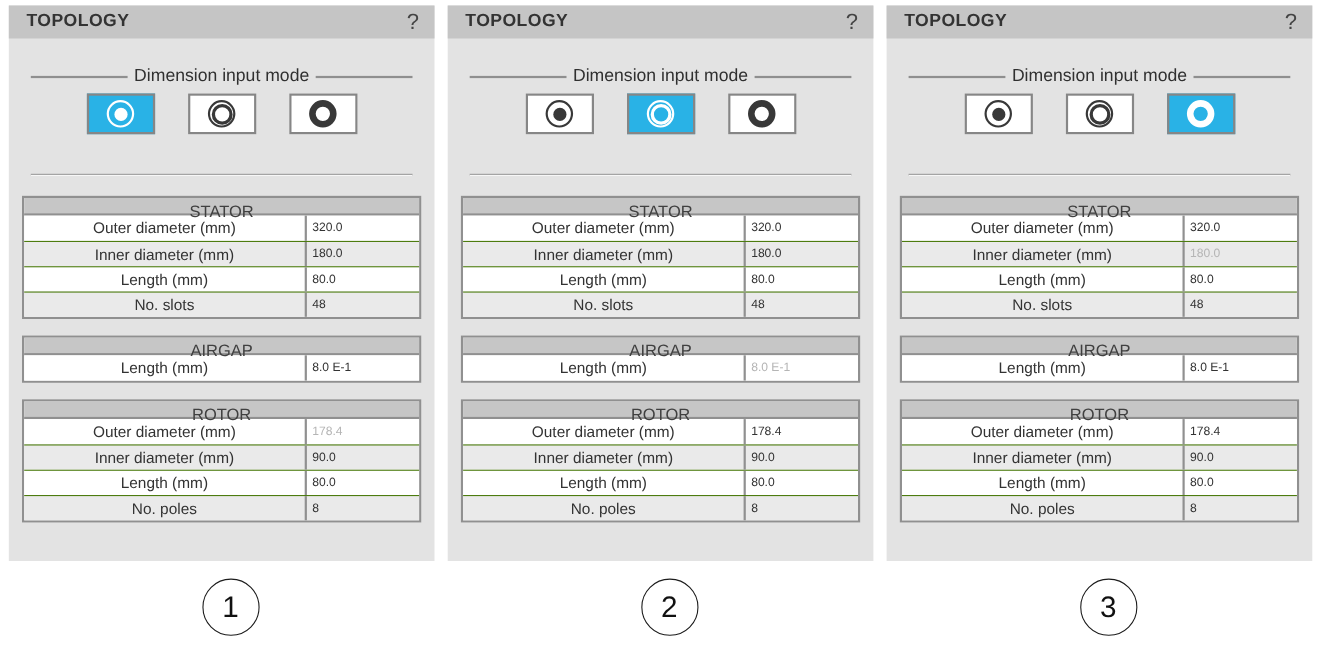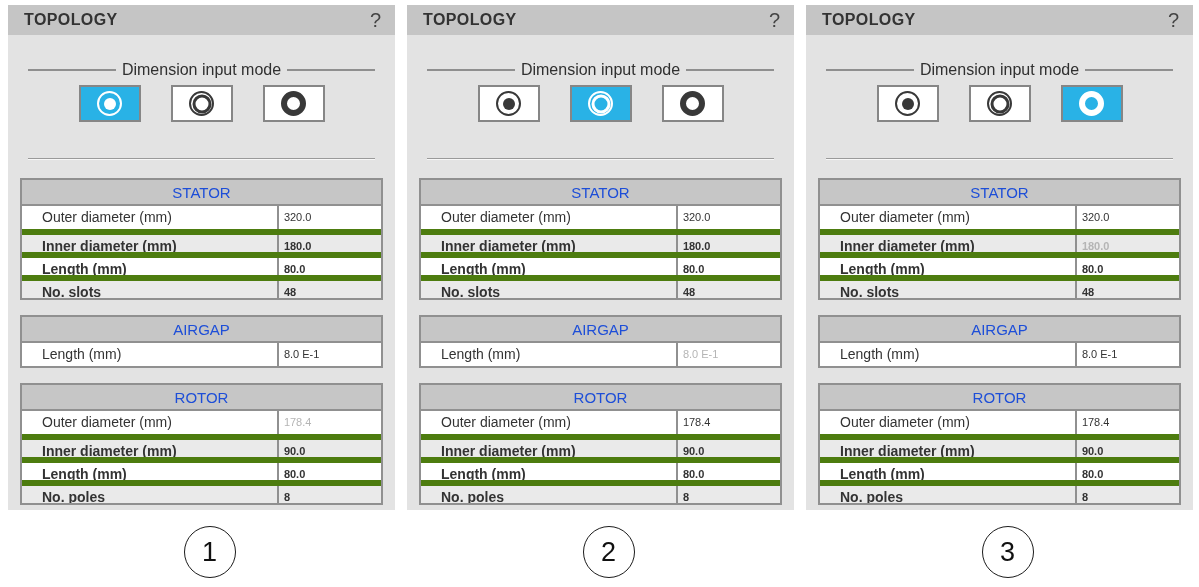--- a/index.html
+++ b/index.html
@@ -29,27 +29,27 @@
     width: 12px; height: 12px; border-radius: 50%; background: currentColor; }
   .icon-m2 { width: 25px; height: 25px; border: 2px solid currentColor; border-radius: 50%; position: relative; }
   .icon-m2::after { content: ""; position: absolute; left: 50%; top: 50%; transform: translate(-50%,-50%);
     width: 13px; height: 13px; border: 3px solid currentColor; border-radius: 50%; background: transparent; }
   .icon-m3 { width: 25px; height: 25px; border: 6px solid currentColor; border-radius: 50%; }
 
   .separator { margin: 36px 20px 0; height: 2px; background: #9a9a9a; border-bottom: 1px solid #f7f7f7; }
 
   .data-table { margin: 18px 12px 0; border: 2px solid var(--border, #909090); background: #fff; }
   .data-table + .data-table, .data-table.mt { margin-top: 15px; }
-  .table-title { height: 26px; line-height: 26px; text-align: center; font-size: 15px; color: #1d4ed8;
+  .table-title { height: 16px; line-height: 26px; text-align: center; font-size: 15px; color: #404040;
     background: var(--table-header-bg, #c6c6c6); border-bottom: 2px solid var(--border, #909090); }
   .trow { display: flex; height: 23px; background: #ffffff; }
-  .trow + .trow { border-top: 6px solid #4d7c0f; font-weight: bold; }
+  .trow + .trow { border-top: 1px solid #4d7c0f; }
   .trow.alt { background: var(--row-alt-bg, #eaeaea); }
   .cell-label { flex: 0 0 71%; padding: 0 20px; font-size: 14px; line-height: 22px; color: #333;
-    white-space: nowrap; overflow: hidden; }
+    white-space: nowrap; overflow: hidden; text-align: center; }
   .cell-value { flex: 1; border-left: 2px solid var(--border, #909090); padding: 0 5px; font-size: 11px;
     line-height: 22px; color: #333; }
   .cell-value.computed { color: var(--disabled-text, #b5b5b5); }
 
   .badges-row { display: flex; gap: 12px; padding-left: 8px; margin-top: 16px; }
   .badge-wrap { flex: 0 0 387px; display: flex; justify-content: center; }
   .badge-circle { width: 52px; height: 52px; border: 1.5px solid #1c1c1c; border-radius: 50%;
     background: #fff; display: flex; align-items: center; justify-content: center;
     font-size: 27px; color: #111; }
 </style>

